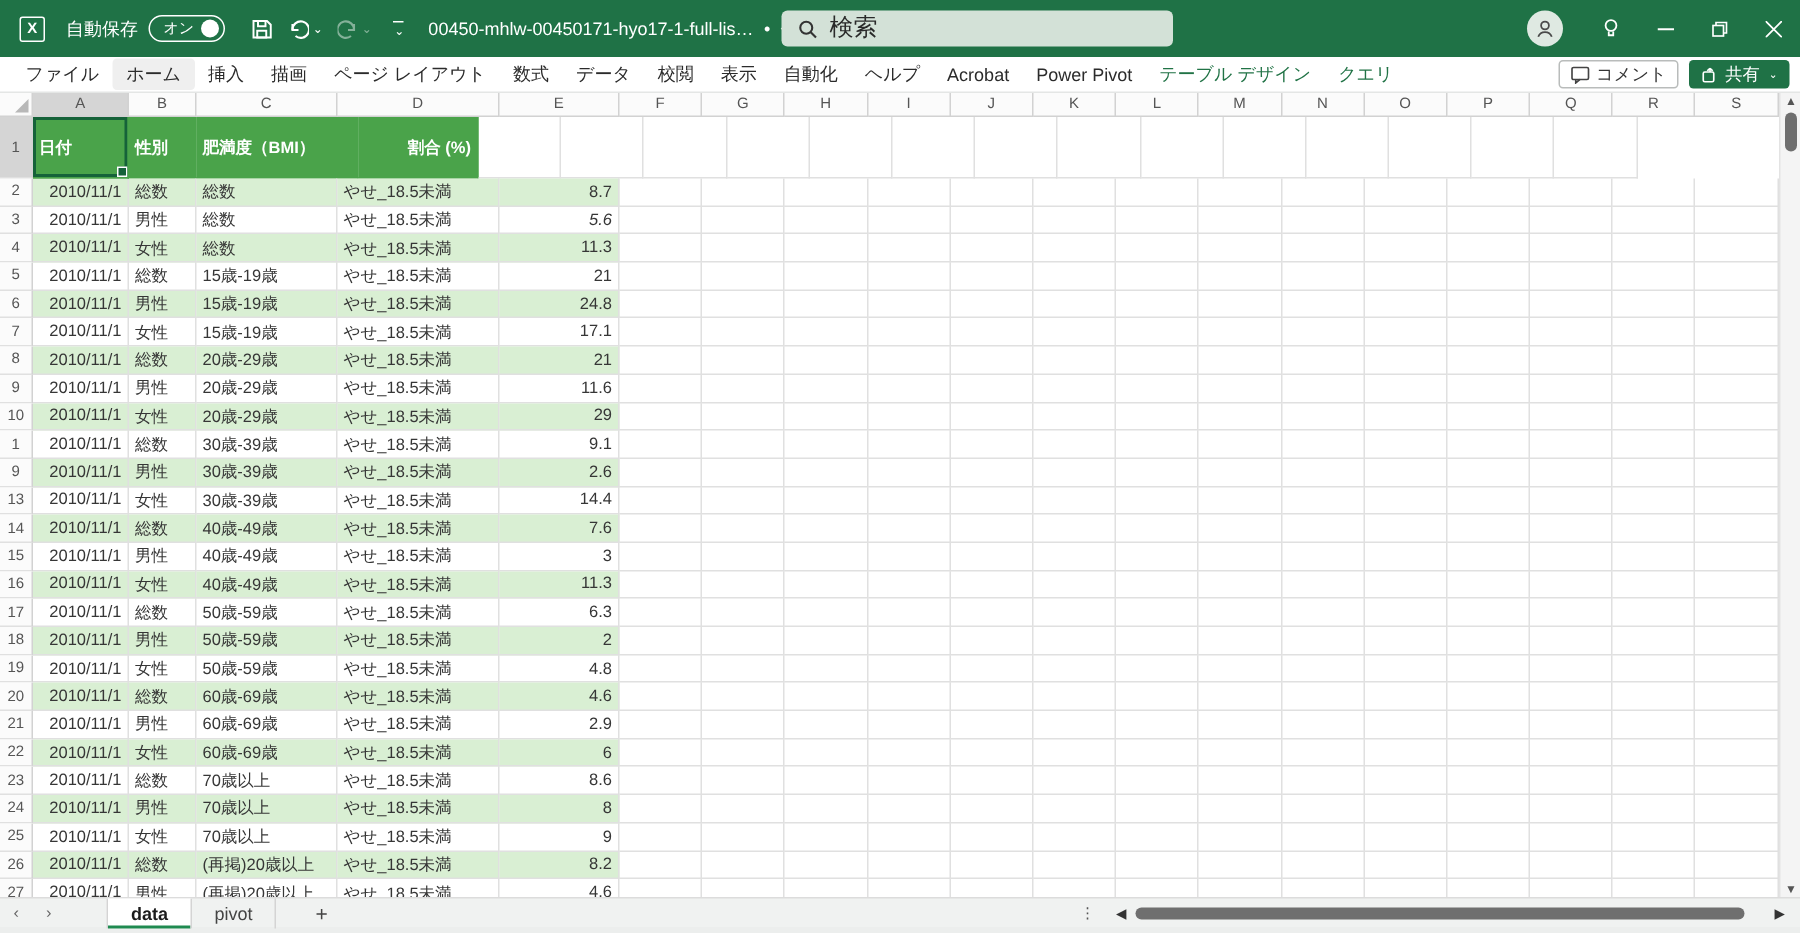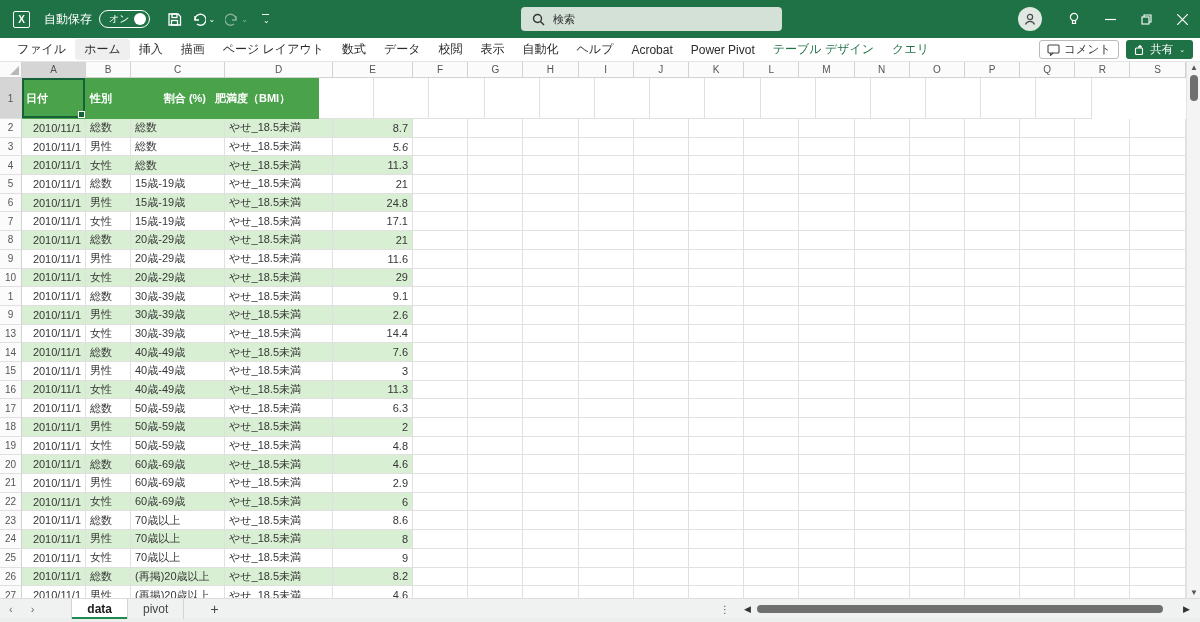--- a/index.html
+++ b/index.html
@@ -26,21 +26,21 @@
   .dim{ opacity:.45; }
   .mini-chev{ font-size:8px; margin-left:2px; }
   .qat-chev{ display:flex; flex-direction:column; align-items:center; margin:0 8px; }
   .qat-chev i{ display:block; width:7px; border-top:1.5px solid #fff; margin-bottom:1px;}
   .filename-group{ display:flex; align-items:center; gap:7px; margin-left:8px; white-space:nowrap; }
   .saved{ display:flex; align-items:center; gap:5px; opacity:.95; }
   .search{ position:absolute; left:521px; top:7px; width:261px; height:24px;
     background:#d3e1d7; border-radius:4px; display:flex; align-items:center;
     padding-left:11px; gap:8px; }
   .search input{ border:none; background:transparent; outline:none; width:200px;
-    font-size:11px; color:#1e1e1e; font-family:inherit; }
+    font-size:16px; color:#1e1e1e; font-family:inherit; }
   .search input::placeholder{ color:#2a2a2a; opacity:1; }
   .titlebar-right{ position:absolute; right:0; top:0; height:38px; display:flex; align-items:center; }
   .avatar{ width:24px; height:24px; border-radius:50%; background:#dfe9e2;
     display:flex; align-items:center; justify-content:center; margin-right:14px; cursor:pointer;}
   .wbtn{ width:36px; height:38px; display:flex; align-items:center; justify-content:center; cursor:pointer; }
   
   .ribbon{ position:relative; height:24px; background:#fff; display:flex; align-items:center;
     padding-left:8px; font-size:12px; color:#2b2b2b; border-bottom:1px solid #e4e6e5; }
   .rtab{ padding:2px 9px; white-space:nowrap; border-radius:3px; cursor:pointer; }
   .rtab.active{ background:#efefef; }
@@ -132,20 +132,28 @@
     <svg width="14" height="14" viewBox="0 0 14 14" fill="none" stroke="#fff" stroke-width="1.4">
       <path d="M11 4 v4 h-4"></path>
         <path d="M11 8 a5.5 5.5 0 1 0 -2 4"></path>
     </svg>
       <span class="mini-chev">⌄</span>
   </span>
   <span class="qat-chev">
       <i></i>
       <span class="mini-chev">⌄</span>
     </span>
+  <div class="filename-group">
+    <span>00450-mhlw-00450171-hyo17-1-full-lis…</span>
+    <span>•</span>
+    <span class="saved">
+      <span>保存済み</span>
+      <span class="mini-chev">⌄</span>
+    </span>
+  </div>
   <div class="search">
     <svg width="13" height="13" viewBox="0 0 13 13" fill="none" stroke="#333" stroke-width="1.4">
       <circle cx="5.5" cy="5.5" r="4"></circle>
         <path d="M8.5 8.5 L12 12"></path>
     </svg>
     <input placeholder="検索" style="">
   </div>
   <div class="titlebar-right">
     <span class="avatar">
       <svg width="14" height="14" viewBox="0 0 14 14" fill="none" stroke="#4a4a4a" stroke-width="1.2">
@@ -237,22 +245,22 @@
     <div class="ch" style="width: 55.2px;">P</div>
     <div class="ch" style="width: 55.2px;">Q</div>
     <div class="ch" style="width: 55.2px;">R</div>
     <div class="ch" style="width: 55.2px;">S</div>
   </div>
 <div class="sheet" id="sheet">
     <div class="grow r1">
       <div class="rn sel">1</div>
       <div class="cell th selcell" style="width: 64px;">日付</div>
       <div class="cell th" style="width: 45px;">性別</div>
+      <div class="cell th" style="width: 108px;">肥満度（BMI）</div>
       <div class="cell th ar" style="width: 80px;">割合 (%)</div>
-      <div class="cell th" style="width: 108px;">肥満度（BMI）</div>
       <div class="cell" style="width: 55.2px;"></div>
       <div class="cell" style="width: 55.2px;"></div>
       <div class="cell" style="width: 55.2px;"></div>
       <div class="cell" style="width: 55.2px;"></div>
       <div class="cell" style="width: 55.2px;"></div>
       <div class="cell" style="width: 55.2px;"></div>
       <div class="cell" style="width: 55.2px;"></div>
       <div class="cell" style="width: 55.2px;"></div>
       <div class="cell" style="width: 55.2px;"></div>
       <div class="cell" style="width: 55.2px;"></div>

